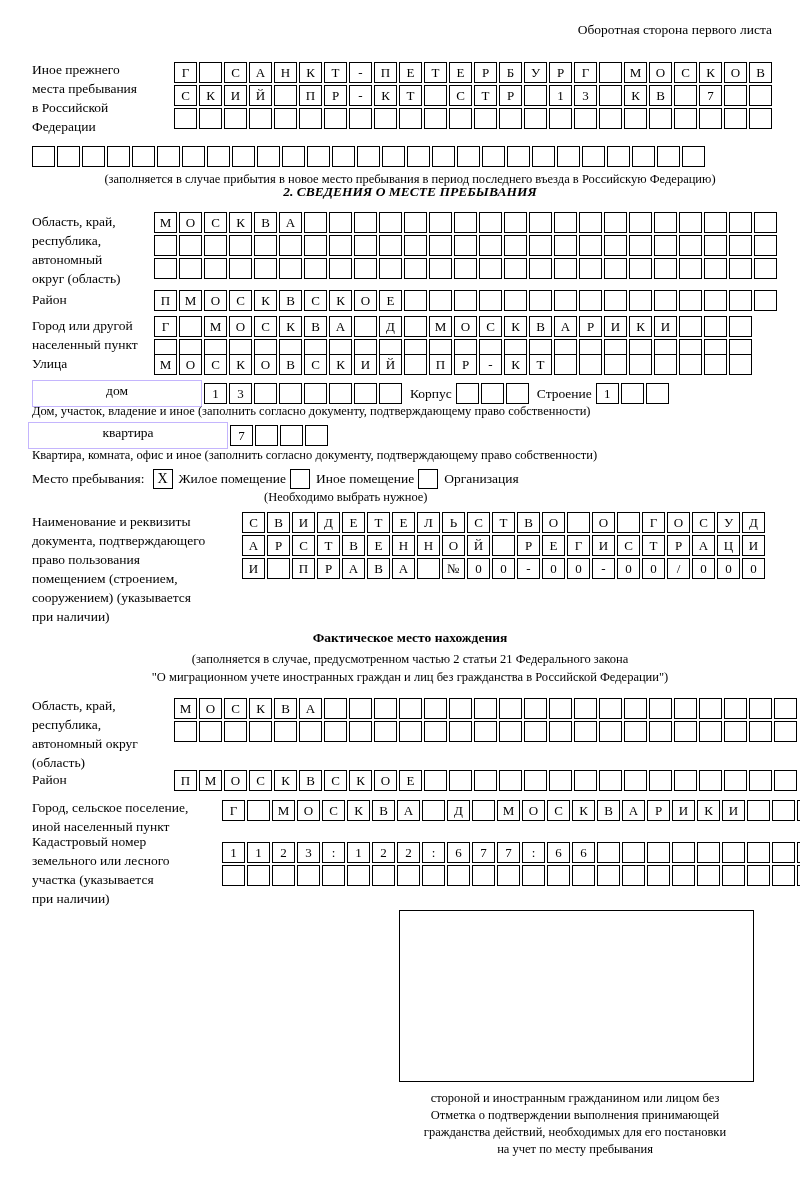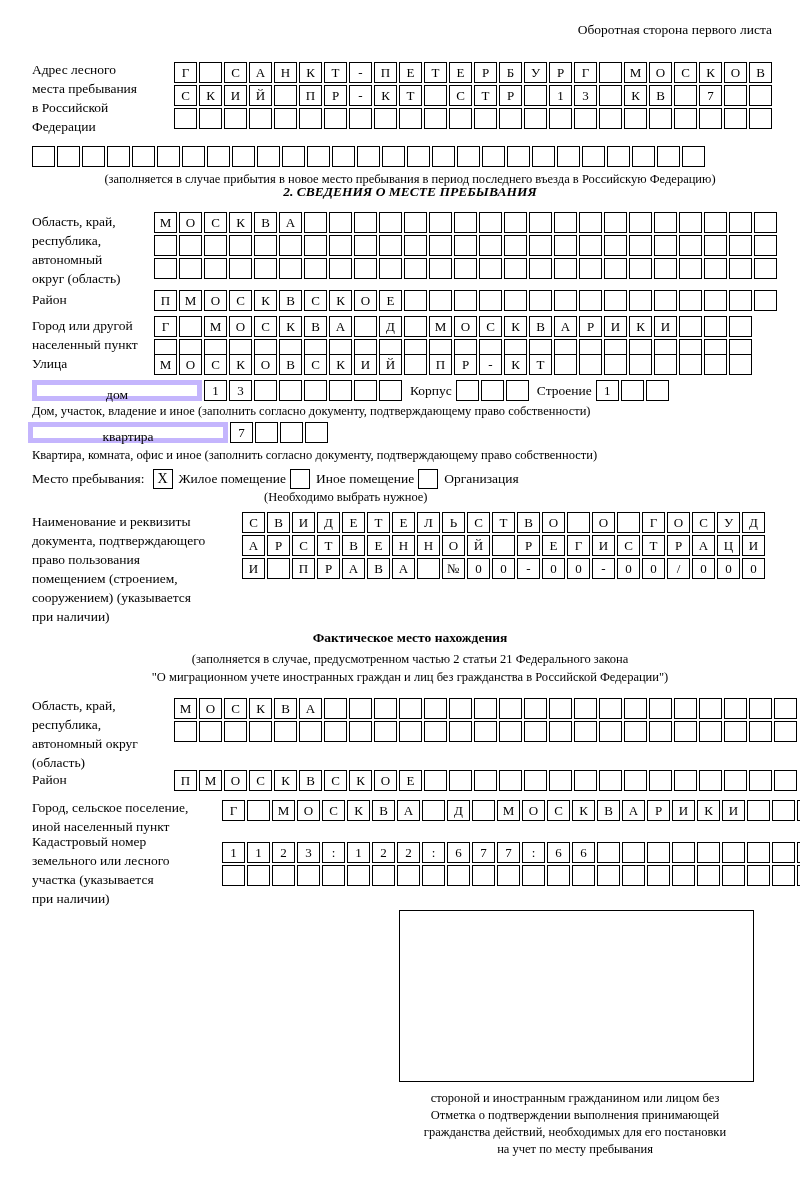--- a/index.html
+++ b/index.html
@@ -60,22 +60,22 @@
     box-sizing: border-box;
     font-size: 13px;
     line-height: 19px;
     text-align: center;
     font-family: "Liberation Serif", serif;
     background: #fff;
     overflow: hidden;
   }
 
   .wordbox {
-    border: 5px solid #c4b5fd;
-    height: 21px;
+    border: 1px solid #c4b5fd;
+    height: 27px;
     box-sizing: border-box;
     font-size: 13.5px;
     line-height: 19px;
     text-align: center;
     margin-right: 2px;
   }
   .inline-label {
     font-size: 13.5px;
     line-height: 21px;
     margin-right: 4px;
@@ -104,21 +104,21 @@
   }
 </style>
 </head>
 <body>
 
 <div class="page">
 
   <div class="abs hdr-right">Оборотная сторона первого листа</div>
 
   <div class="abs label" style="left:32px; top:60px;">
-    <div>Адрес лесного</div>
+    <div>Иное прежнего</div>
     <div>места пребывания</div>
     <div>в Российской</div>
     <div>Федерации</div>
   </div>
 
   <div class="abs" id="prev-rows" style="left:174px; top:62px;">
       <div class="boxrow" style="margin-bottom: 2px;">
         <div class="cell">Г</div>
         <div class="cell"></div>
         <div class="cell">С</div>

